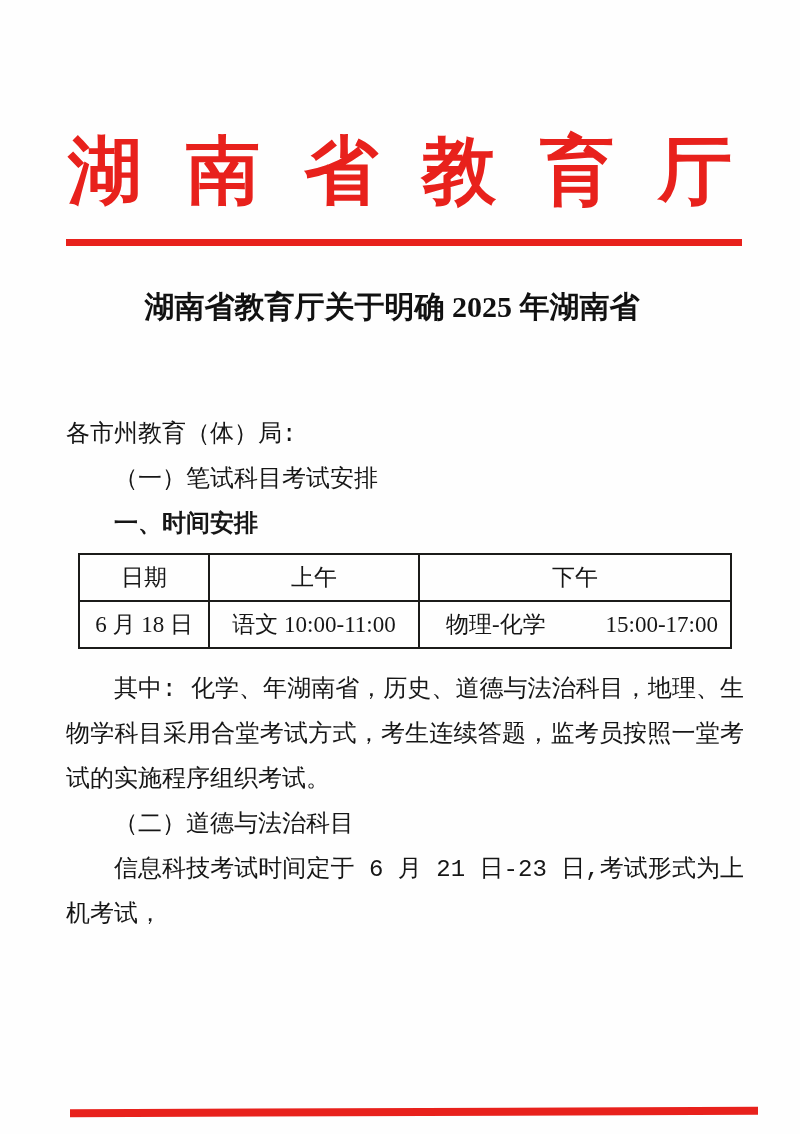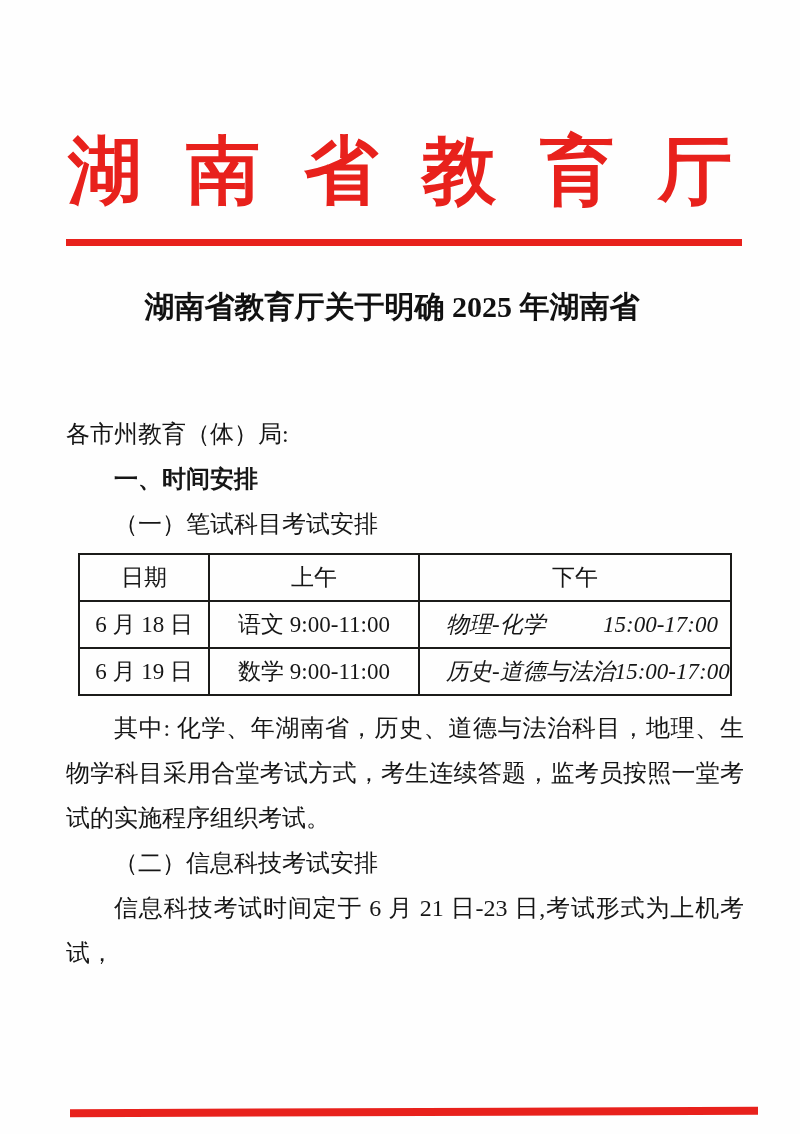--- a/index.html
+++ b/index.html
@@ -50,27 +50,27 @@
 
   .doc-body {
     position: absolute;
     top: 412px; left: 66px;
     width: 678px;
     font-size: 24px;
     line-height: 45px;
     text-align: justify;
     color: #161616;
   }
-  .doc-body p { margin: 0; }
+  .doc-body p { margin: 0; font-family: Liberation Mono, monospace; }
   .indent { text-indent: 2em; }
   .bold { font-weight: bold; }
 
   table.schedule {
     border-collapse: collapse;
-    margin: 6px 0 10px 12px;
+    margin: 6px 0 18px 12px;
     width: 652px;
     font-size: 23px;
     table-layout: fixed;
   }
   table.schedule th, table.schedule td {
     border: 2px solid #1b1b19;
     height: 45px;
     text-align: center;
     vertical-align: middle;
     font-weight: normal;
@@ -79,21 +79,20 @@
   }
   .col-date { width: 130px; }
   .col-am   { width: 210px; }
   .col-pm   { width: 312px; }
   .pm-cell {
     display: flex;
     justify-content: space-between;
     align-items: center;
     padding: 0 12px 0 26px;
     white-space: nowrap;
-    font-style: italic;
   }
 
   .footer-rule {
     position: absolute;
     top: 1108px; left: 70px;
     width: 688px; height: 8px;
     background: var(--accent);
     transform: rotate(-0.2deg);
   }
 </style>
@@ -108,65 +107,55 @@
 
   <div class="doc-title">
     <div>湖南省教育厅关于明确 2025 年湖南省</div>
   </div>
 
   <div class="doc-body">
 
     <p>各市州教育（体）局:</p>
 
 
+    <p class="indent">（一）笔试科目考试安排</p>
+
     <p class="indent bold">一、时间安排</p>
-
-    <p class="indent">（一）笔试科目考试安排</p>
 
 
     <table class="schedule">
       <colgroup>
         <col class="col-date">
           <col class="col-am">
           <col class="col-pm">
       </colgroup>
       <thead>
         <tr>
           <th>日期</th>
           <th>上午</th>
           <th>下午</th>
         </tr>
       </thead>
       <tbody>
         <tr>
           <td>6 月 18 日</td>
-          <td>语文 9:00-11:00</td>
+          <td>语文 10:00-11:00</td>
           <td>
             <div class="pm-cell">
               <span>物理-化学</span>
-              <span>15:00-17:00</span>
-            </div>
-          </td>
-        </tr>
-        <tr>
-          <td>6 月 19 日</td>
-          <td>数学 9:00-11:00</td>
-          <td>
-            <div class="pm-cell">
-              <span>历史-道德与法治</span>
               <span>15:00-17:00</span>
             </div>
           </td>
         </tr>
       </tbody>
     </table>
 
     <p class="indent">其中: 化学、年湖南省，历史、道德与法治科目，地理、生物学科目采用合堂考试方式，考生连续答题，监考员按照一堂考试的实施程序组织考试。</p>
 
-    <p class="indent">（二）信息科技考试安排</p>
+    <p class="indent">（二）道德与法治科目</p>
 
     <p class="indent">信息科技考试时间定于 6 月 21 日-23 日,考试形式为上机考试，</p>
 
   </div>
 
   <div class="footer-rule"></div>
 
 </div>
 
 </body></html>

